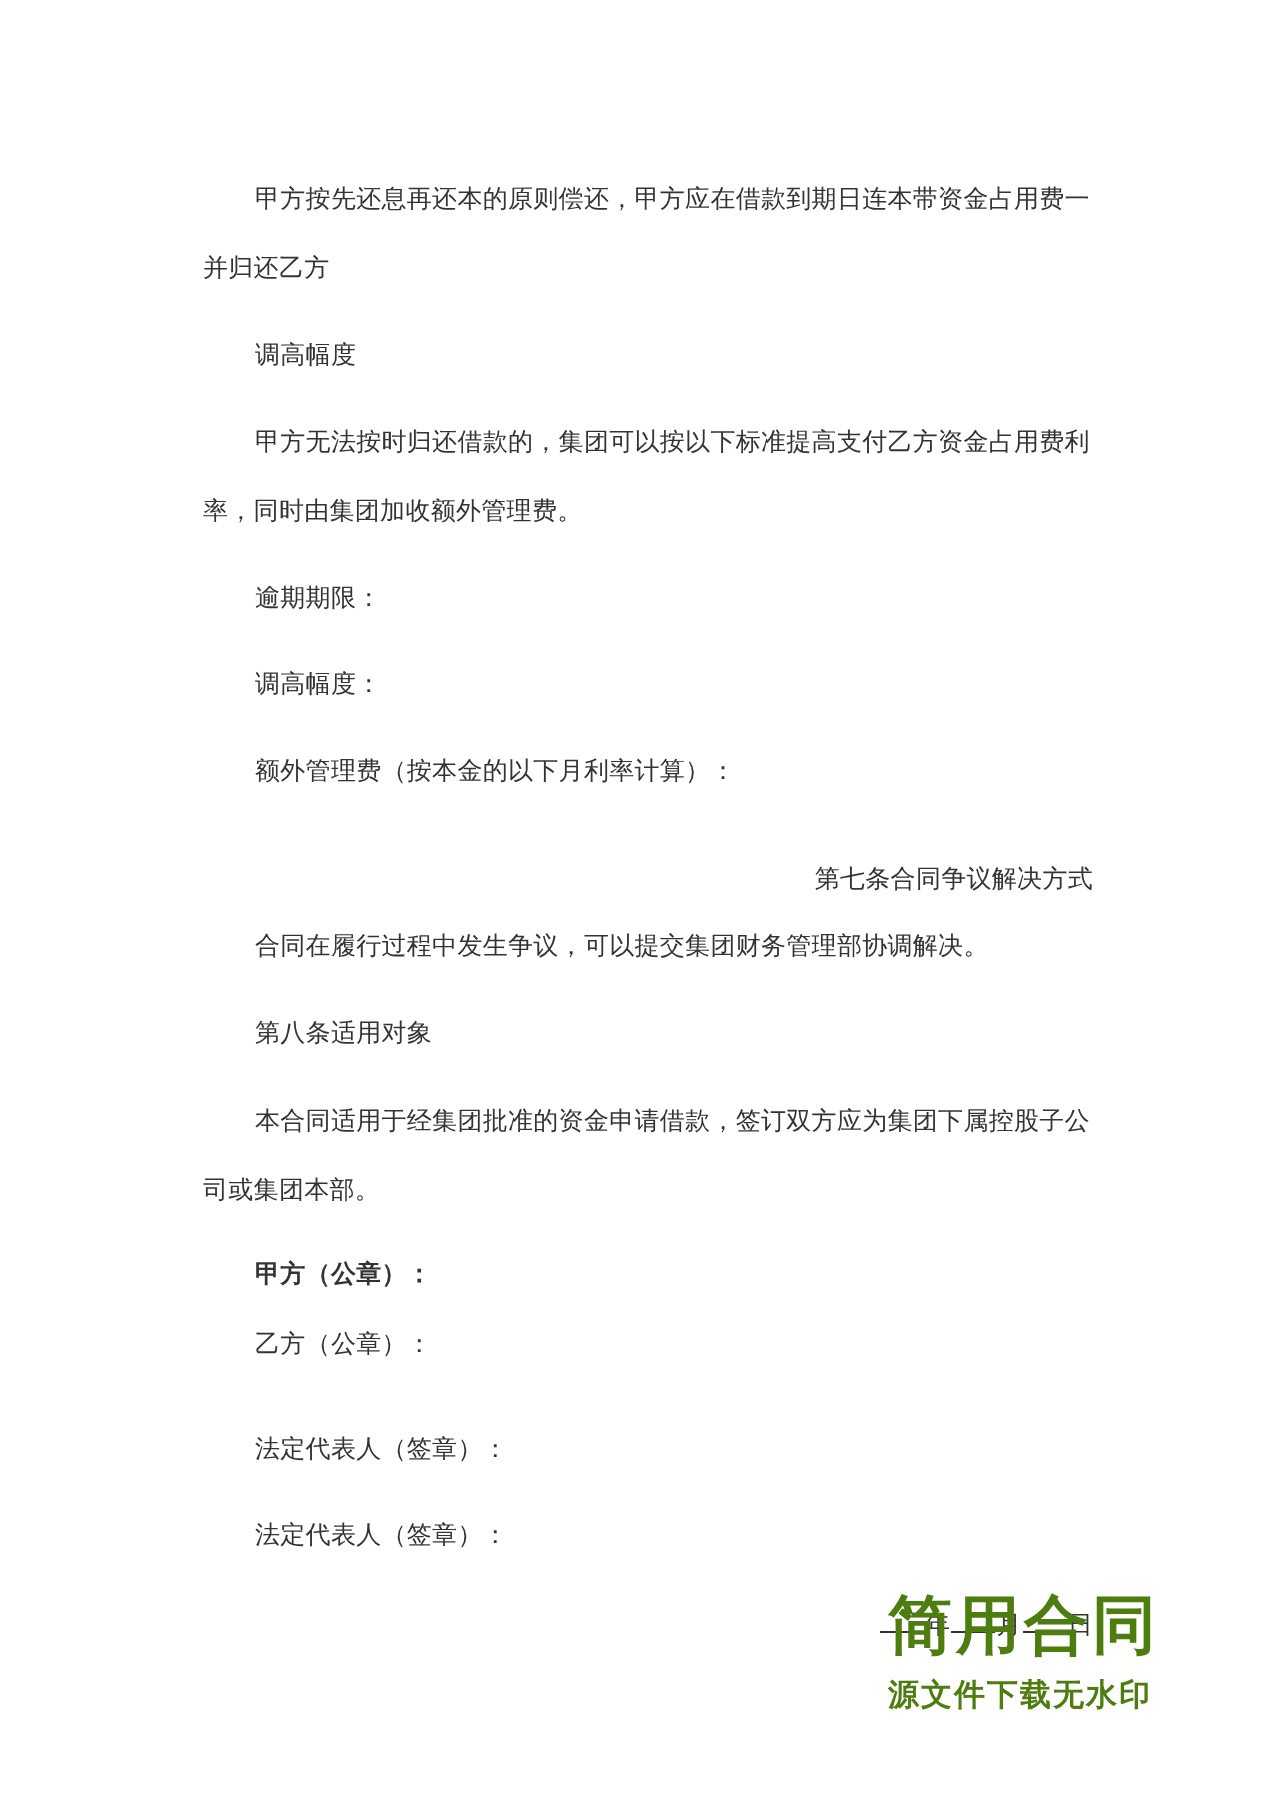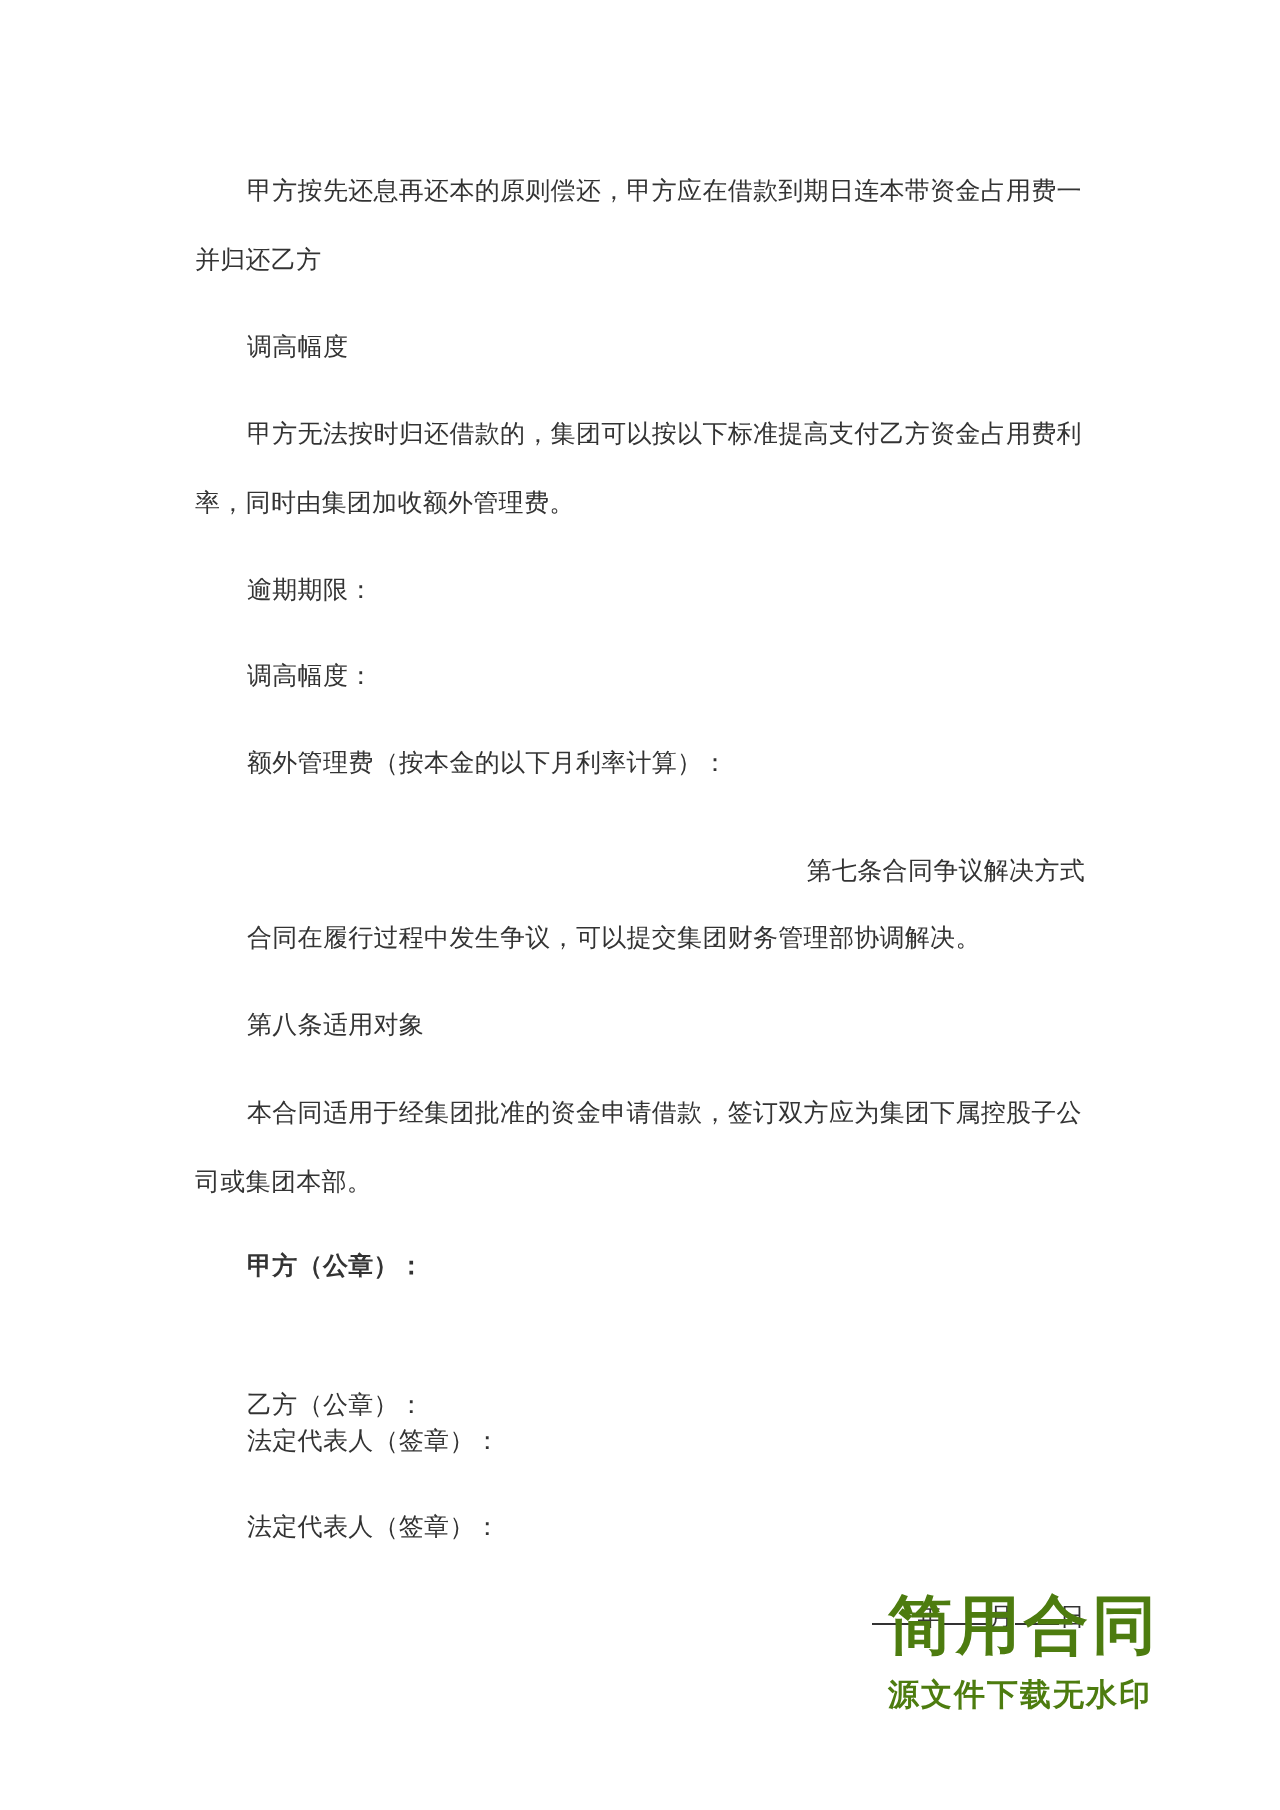--- a/index.html
+++ b/index.html
@@ -5,21 +5,21 @@
     html, body { margin: 0; padding: 0; background: #ffffff; }
     body {
       width: 1280px; height: 1810px; position: relative; overflow: hidden;
       font-family: "DejaVu Sans", "Liberation Sans", sans-serif;
       color: #333333;
     }
     .page { position: absolute; left: 0; top: 0; width: 1280px; height: 1810px; }
     .para {
       position: absolute; left: 195px; width: 890px;
       font-size: 25px; line-height: 69px; text-indent: 52px;
-      letter-spacing: 0.3px; margin: 0; white-space: normal;
+      letter-spacing: 0.3px; margin: 8px; white-space: normal;
     }
     .blank { display: inline-block; width: 44px; border-bottom: 2px solid #333; height: 22px; vertical-align: baseline; margin: 0 1px; }
     .wm { position: absolute; color: #4d7c0f; font-weight: bold; font-family: "DejaVu Sans", sans-serif; }
     .wm-main { left: 888px; top: 1585px; font-size: 64px; letter-spacing: 4px; line-height: 80px; }
     .wm-sub { left: 888px; top: 1672px; font-size: 31px; letter-spacing: 2px; line-height: 44px; }
   </style>
 </head>
 <body>
 
 <div class="page">
@@ -27,20 +27,20 @@
   <p class="para" style="top:312px;">调高幅度</p>
   <p class="para" style="top:399px;">甲方无法按时归还借款的，集团可以按以下标准提高支付乙方资金占用费利率，同时由集团加收额外管理费。</p>
   <p class="para" style="top:555px;">逾期期限：</p>
   <p class="para" style="top:641px;">调高幅度：</p>
   <p class="para" style="top:728px;">额外管理费（按本金的以下月利率计算）：</p>
   <p class="para" style="top:836px;text-align:right;">第七条合同争议解决方式</p>
   <p class="para" style="top:903px;">合同在履行过程中发生争议，可以提交集团财务管理部协调解决。</p>
   <p class="para" style="top:990px;">第八条适用对象</p>
   <p class="para" style="top:1078px;">本合同适用于经集团批准的资金申请借款，签订双方应为集团下属控股子公司或集团本部。</p>
   <p class="para" style="top:1231px;font-weight:bold;">甲方（公章）：</p>
-  <p class="para" style="top:1370px;">乙方（公章）：</p>
+  <p class="para" style="top:1301px;">乙方（公章）：</p>
   <p class="para" style="top:1406px;">法定代表人（签章）：</p>
   <p class="para" style="top:1492px;">法定代表人（签章）：</p>
   <p class="para" style="top:1582px;text-align:right;"><span class="blank"></span><span>年</span><span class="blank"></span><span>月</span><span class="blank"></span><span>日</span></p>
 
   <div class="wm wm-main">简用合同</div>
   <div class="wm wm-sub">源文件下载无水印</div>
 </div>
 
 </body></html>

